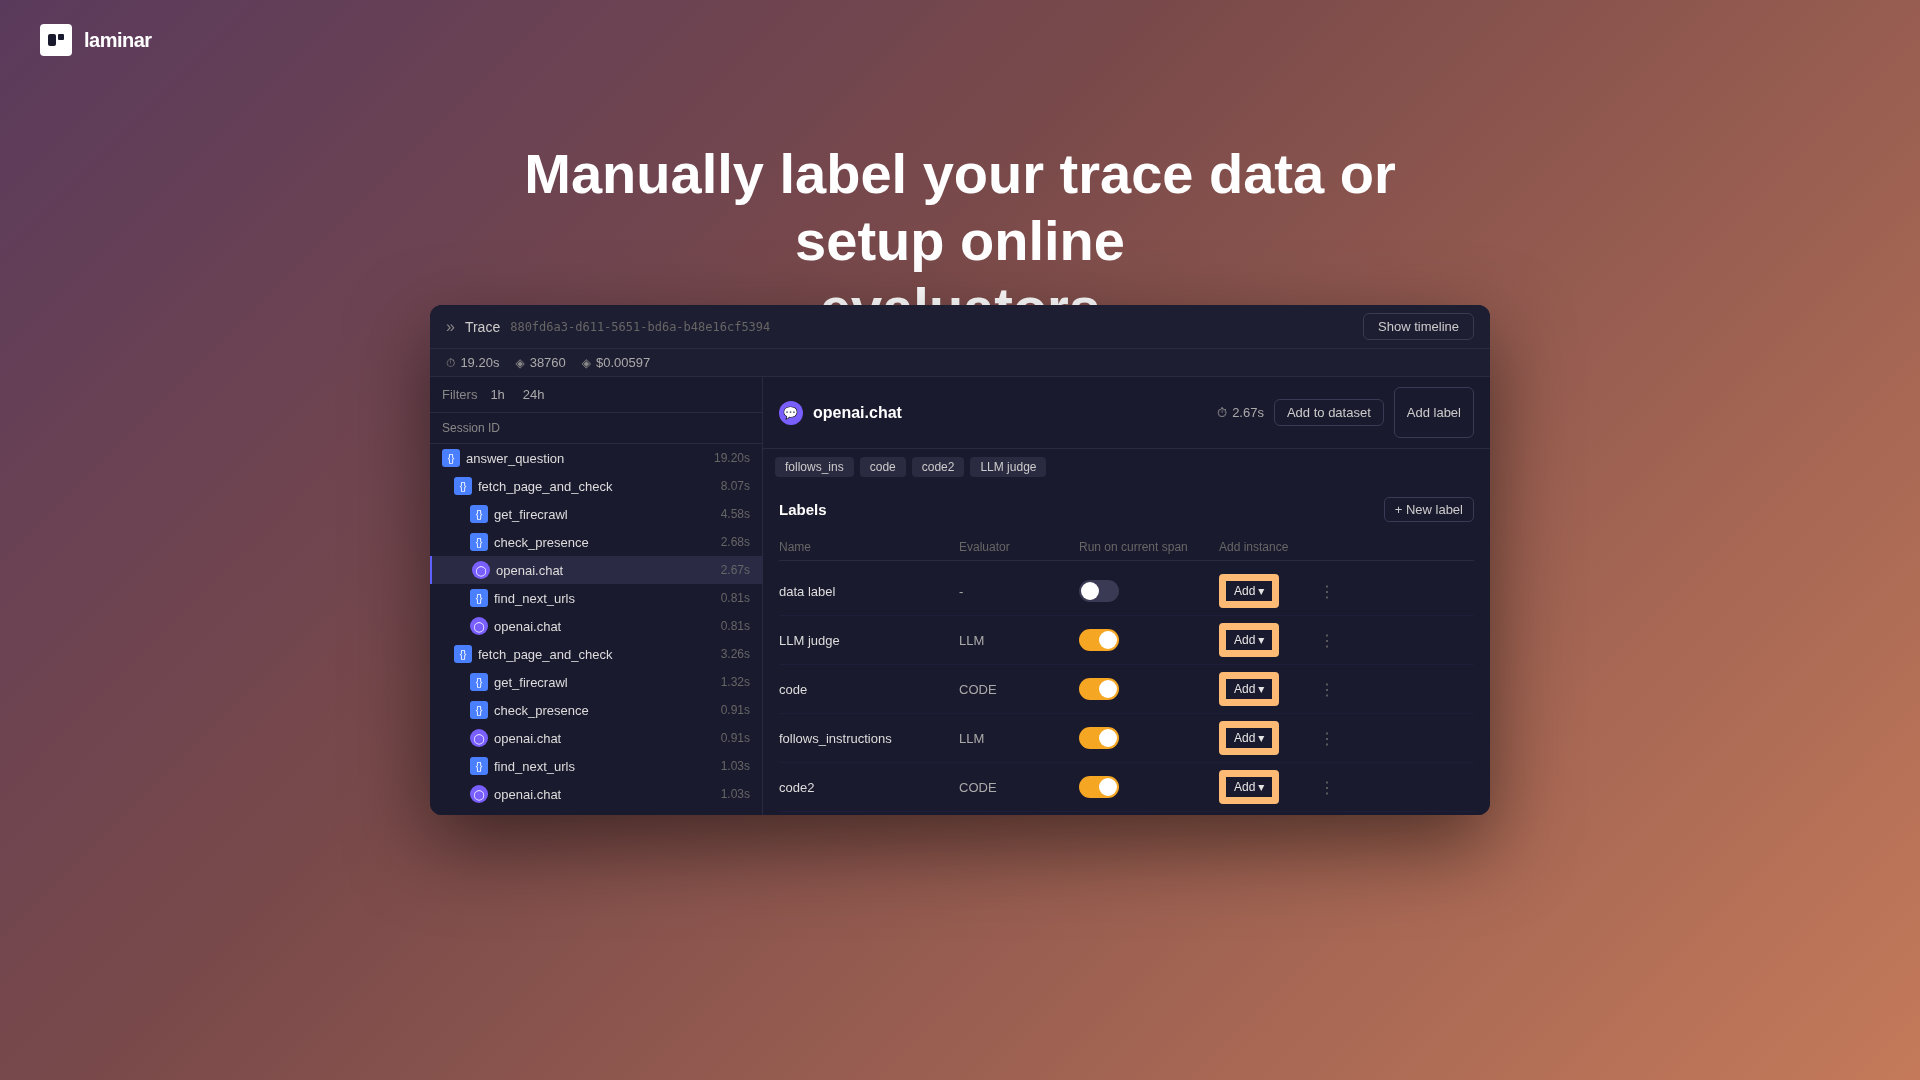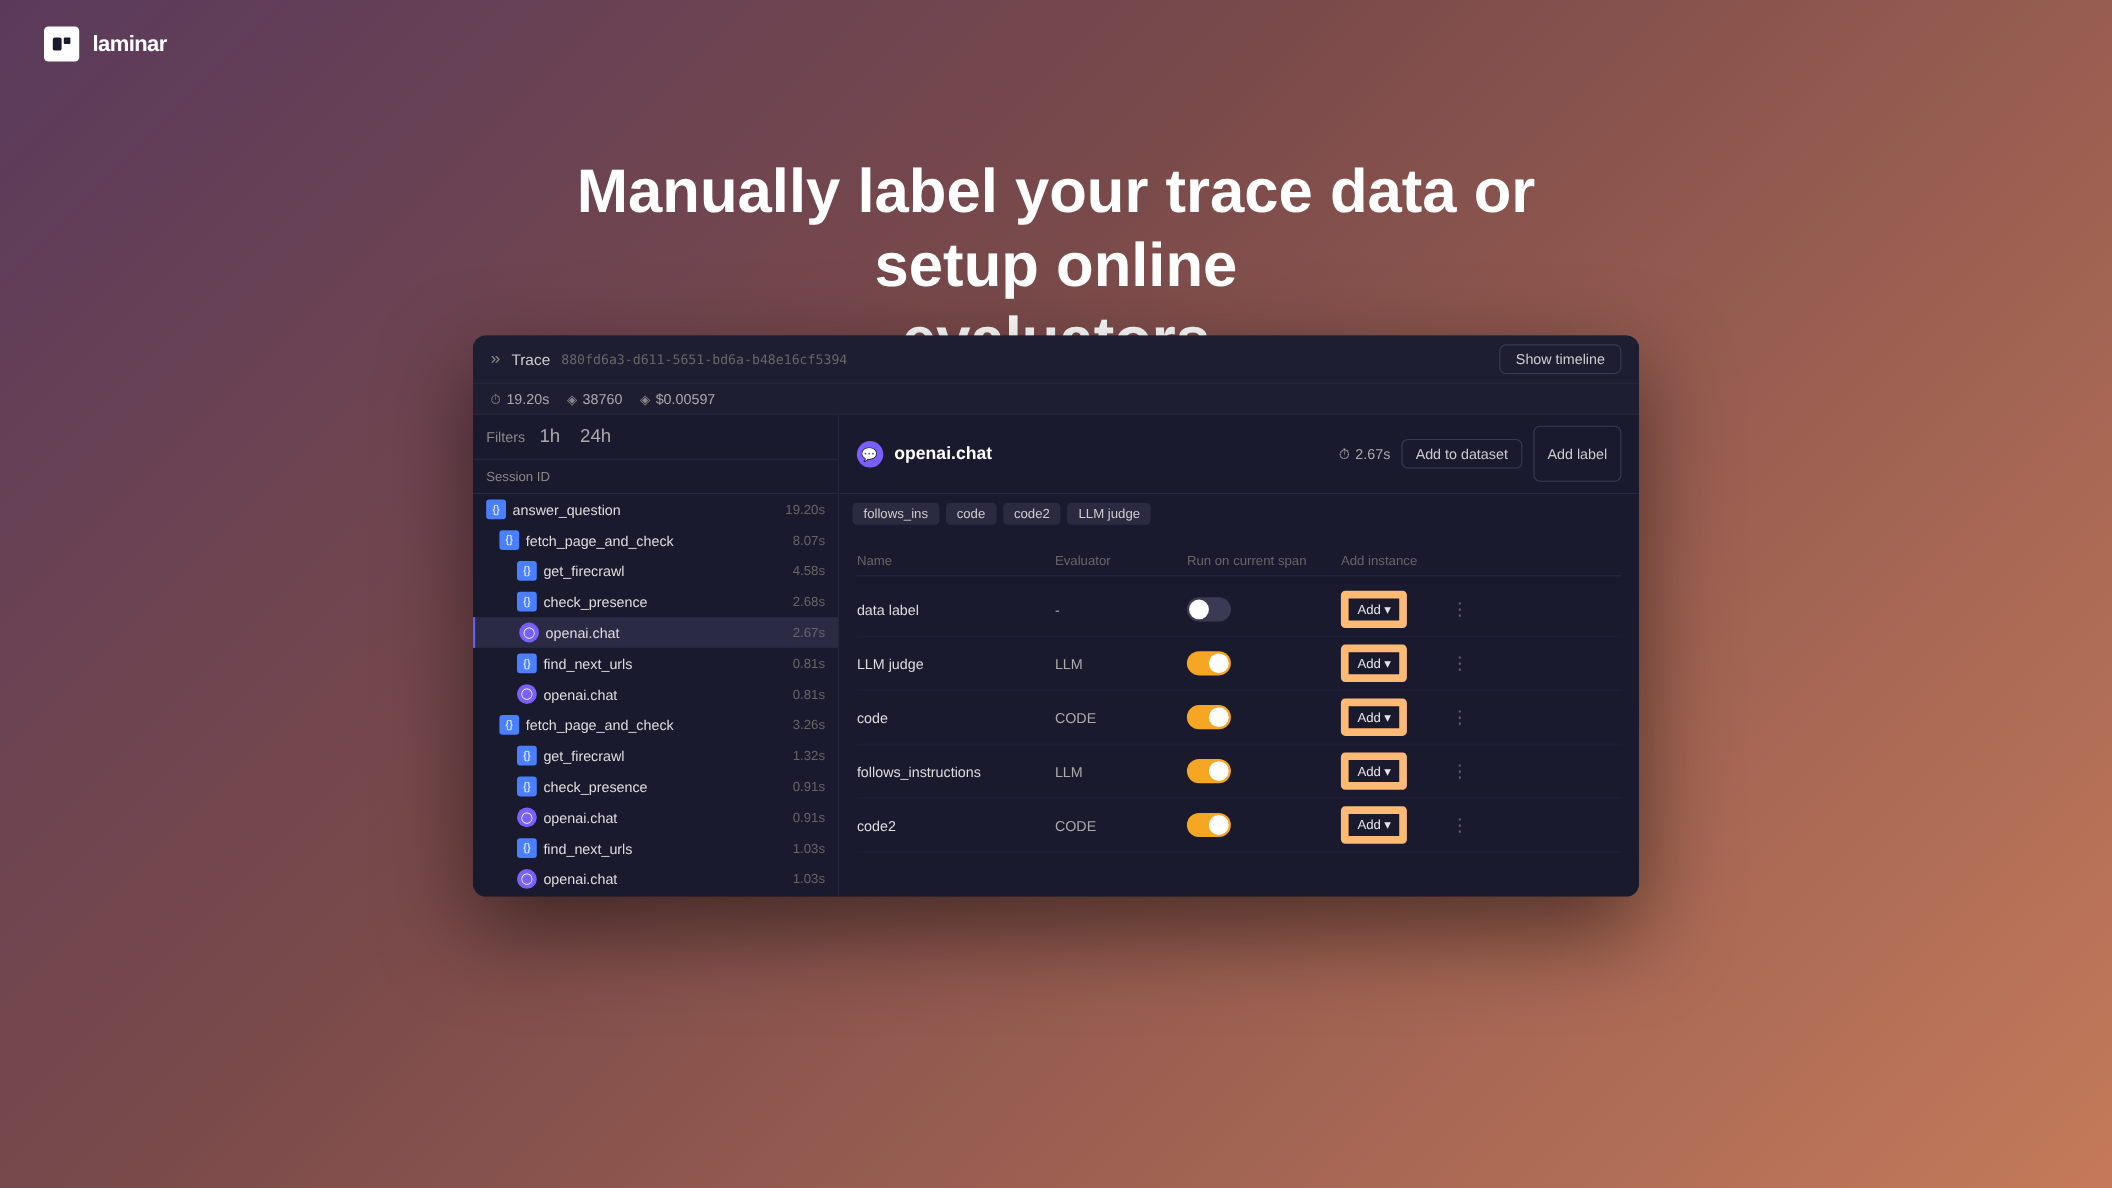--- a/index.html
+++ b/index.html
@@ -151,21 +151,21 @@
       display: flex;
       align-items: center;
       gap: 8px;
     }
     .filter-text {
       color: #888;
       font-size: 13px;
     }
     .time-btn {
       color: #aaa;
-      font-size: 17px;
+      font-size: 13px;
       background: transparent;
       border: none;
       cursor: pointer;
       padding: 2px 5px;
       border-radius: 4px;
     }
     .session-header {
       padding: 8px 12px;
       color: #888;
       font-size: 12px;
@@ -582,20 +582,24 @@
       <div class="labels-panel">
         <div class="labels-chips" id="label-chips">
             <div class="label-chip">follows_ins</div>
             <div class="label-chip">code</div>
             <div class="label-chip">code2</div>
             <div class="label-chip">LLM judge</div>
           </div>
       </div>
 
       <div class="labels-section">
+        <div class="labels-header-row">
+          <span class="labels-title">Labels</span>
+          <button class="btn-new-label">+ New label</button>
+        </div>
 
         <div class="labels-table-header">
           <span>Name</span>
           <span>Evaluator</span>
           <span>Run on current span</span>
           <span>Add instance</span>
           <span></span>
         </div>
 
         <div id="labels-table">

